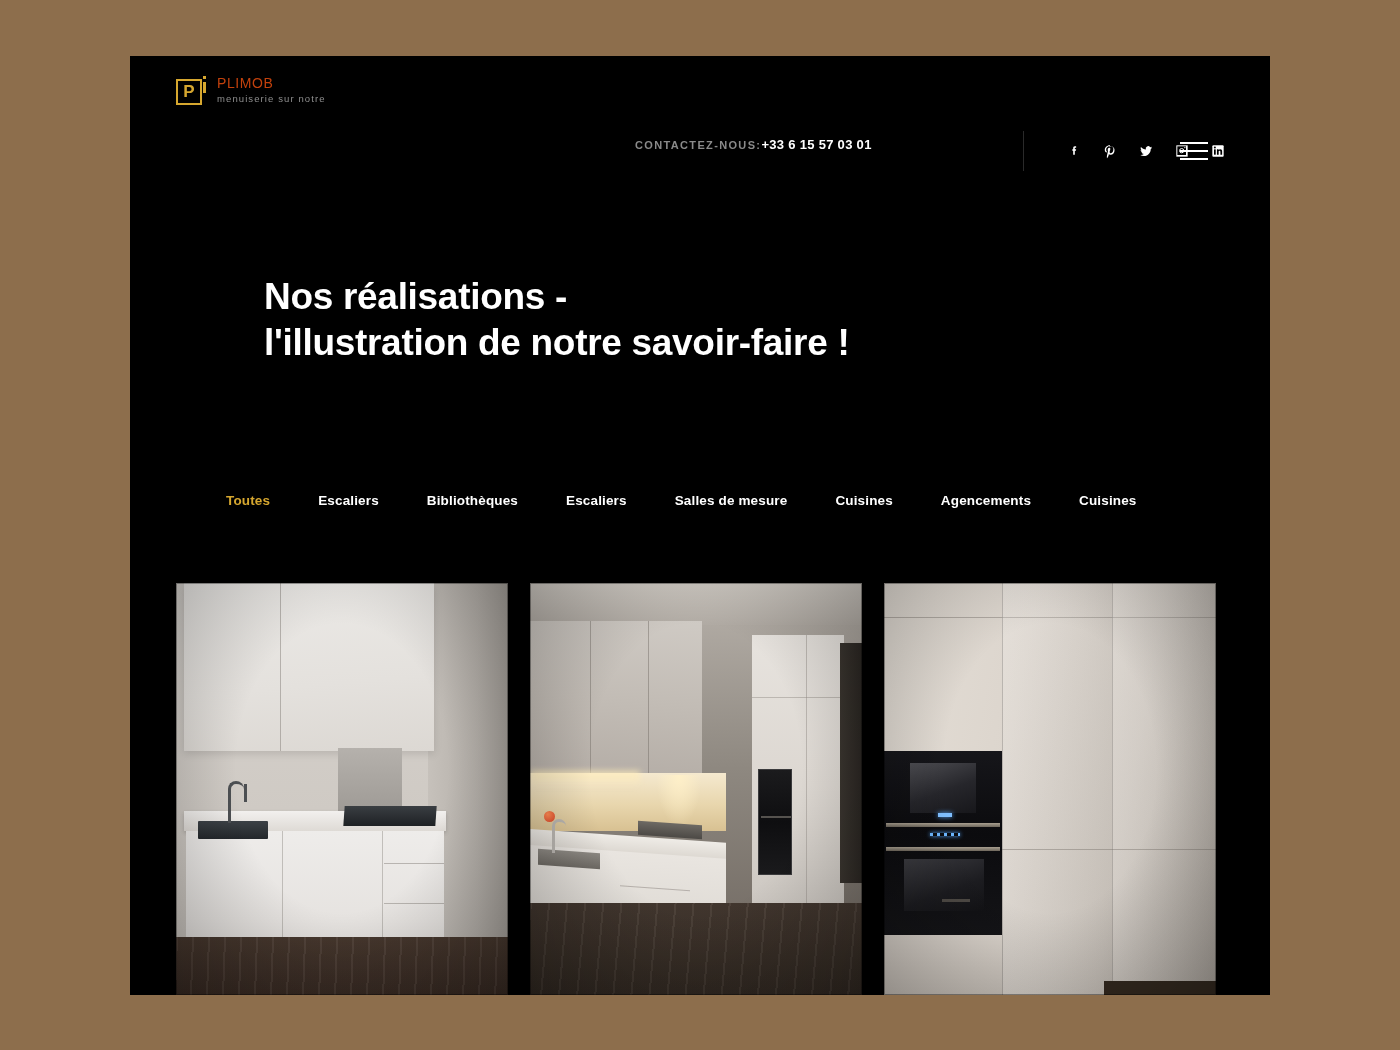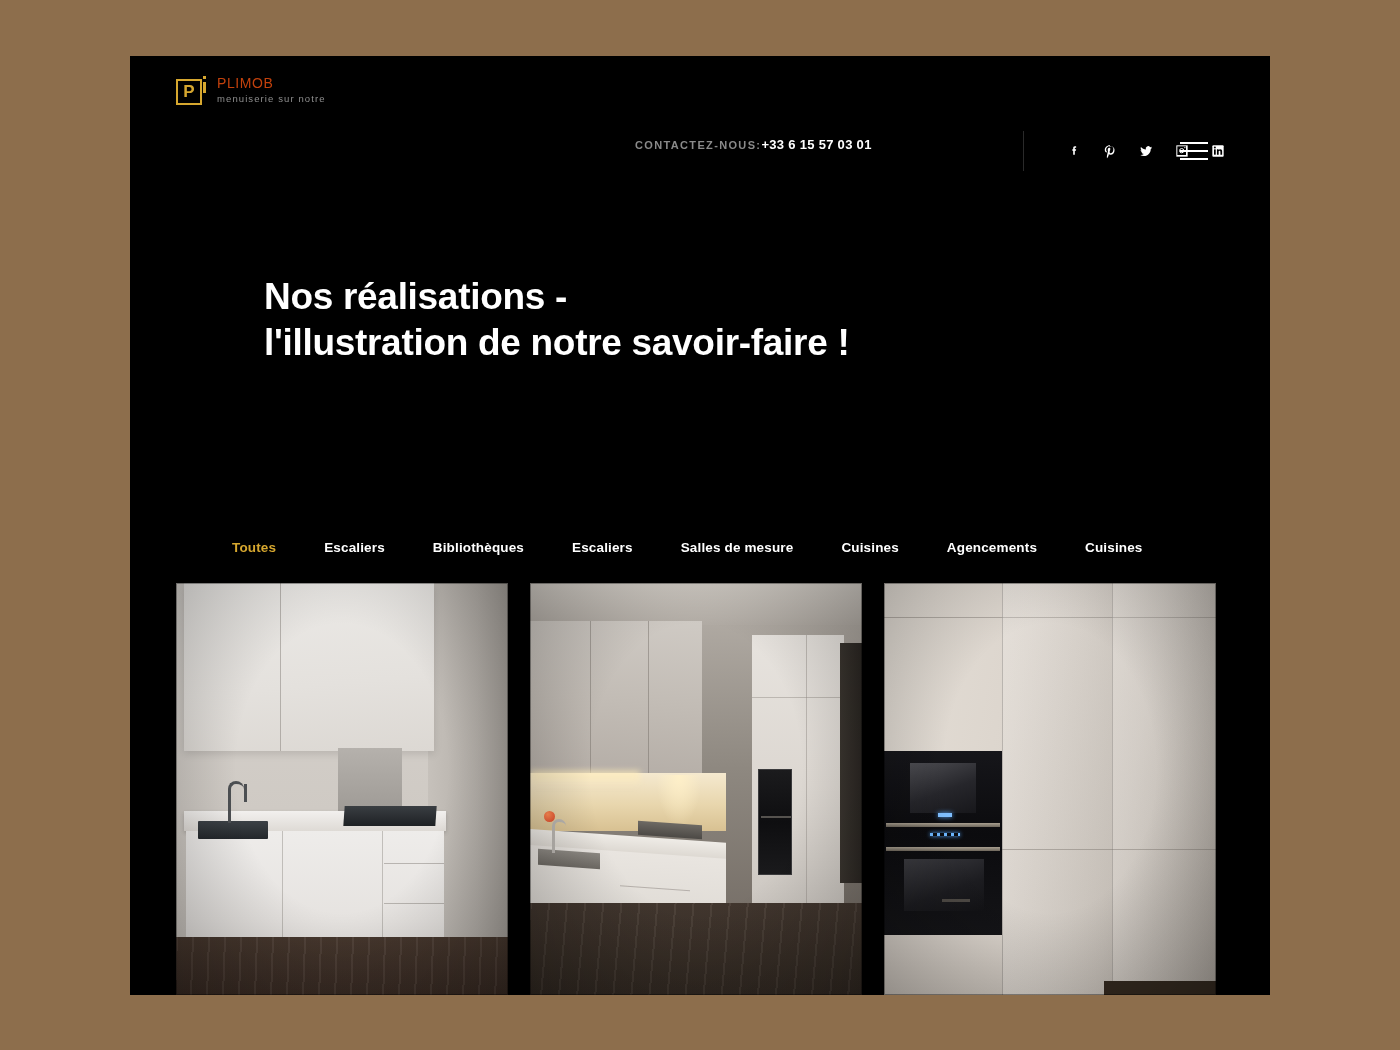--- a/index.html
+++ b/index.html
@@ -185,26 +185,25 @@
     font-weight: 700;
     line-height: 1.24;
     letter-spacing: -0.3px;
     white-space: pre-line;
     margin-left: 43px;
   }
 
   
   .filters {
     position: absolute;
-    left: 102px;
+    left: 96px;
     top: 437px;
     display: flex;
     align-items: flex-start;
     gap: 0;
-    margin-top: 47px;
   }
   .filter-item {
     color: #ffffff;
     font-size: 13.5px;
     font-weight: 700;
     letter-spacing: 0.15px;
     text-decoration: none;
     cursor: pointer;
     white-space: nowrap;
     padding: 0 0;

